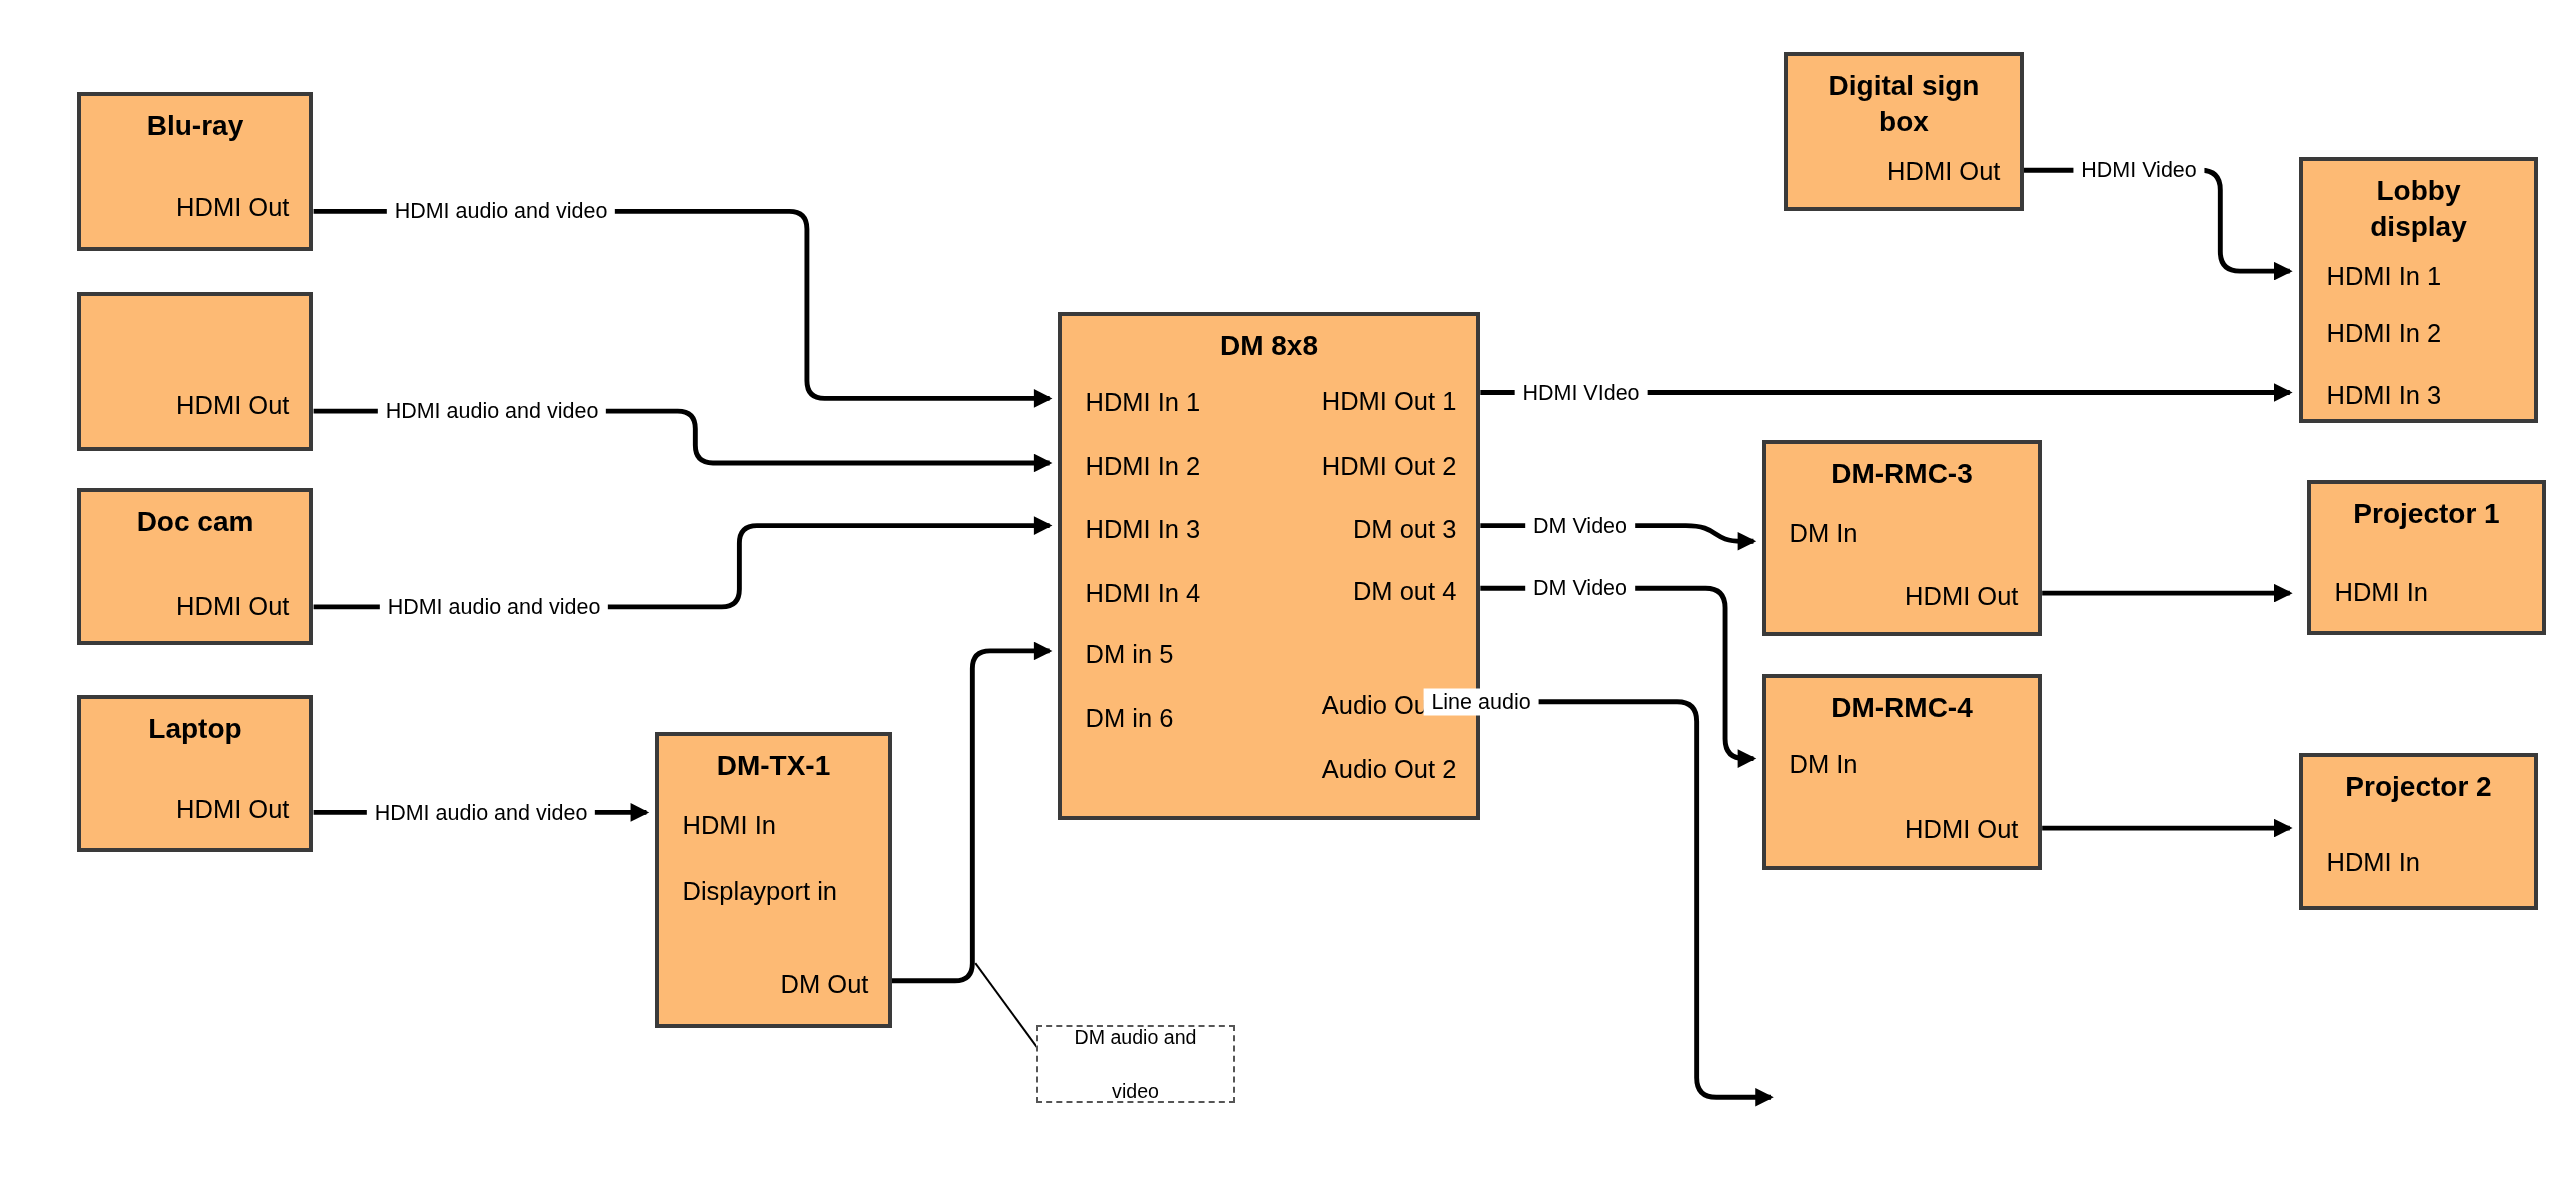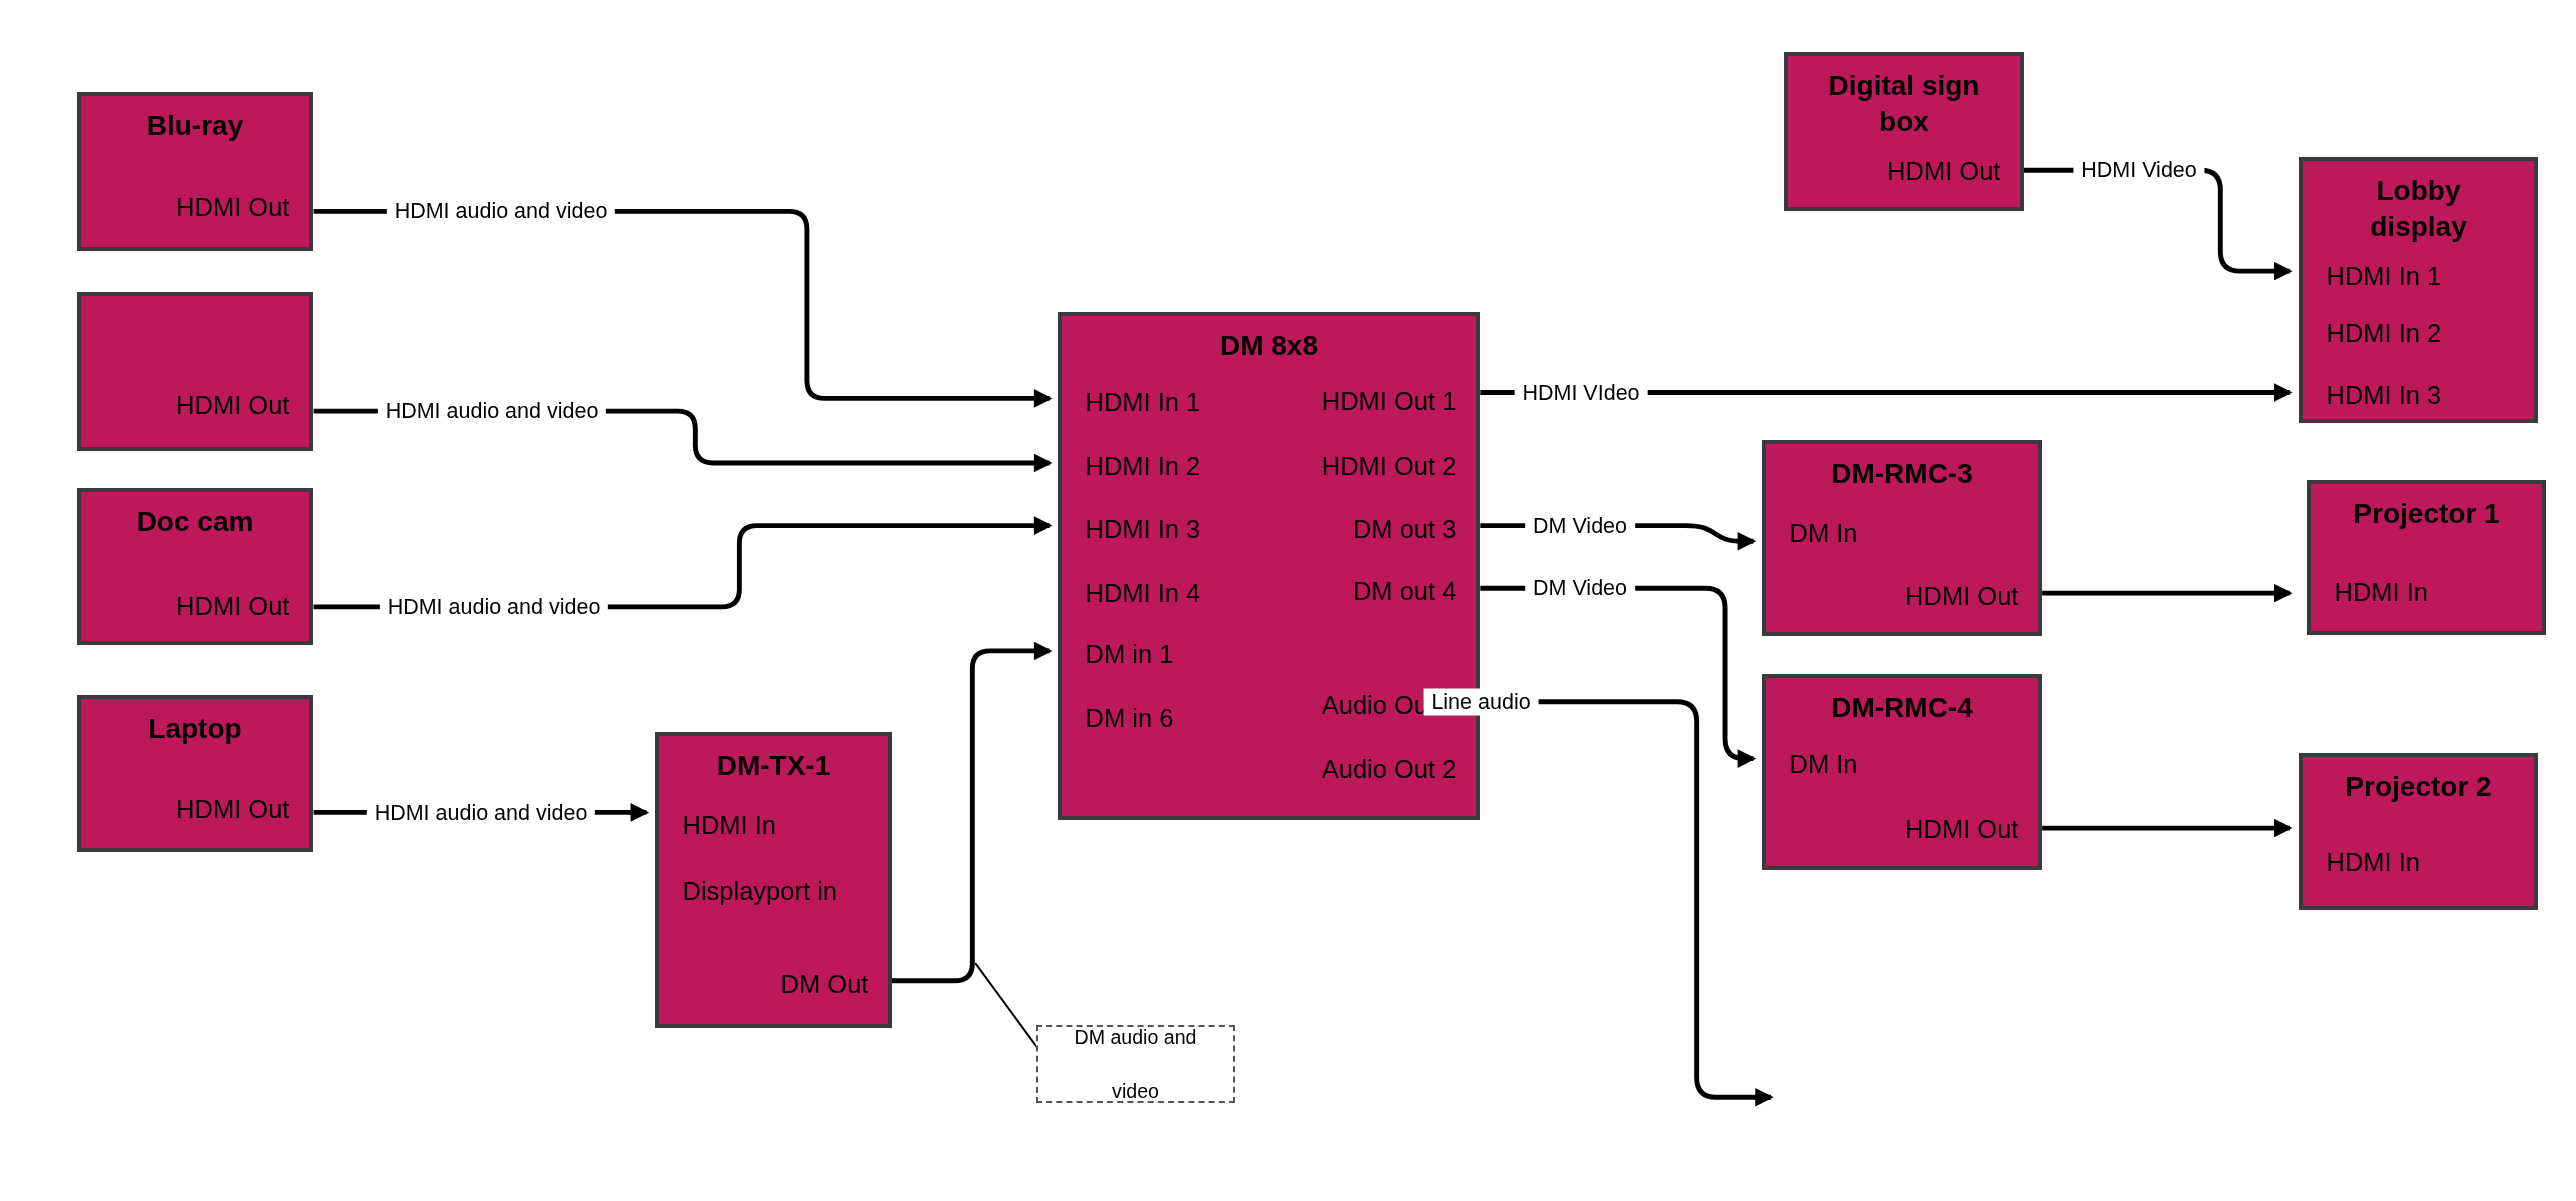--- a/index.html
+++ b/index.html
@@ -1,19 +1,19 @@
 <!DOCTYPE html>
 <html><head>
 <meta charset="utf-8">
 <style>
   html,body{margin:0;padding:0;background:#ffffff;}
   body{font-family:"Liberation Sans", sans-serif; color:#000;}
   #stage{position:relative; width:2576px; height:1201px; background:#fff; overflow:hidden;}
   #wires{position:absolute; left:0; top:0; z-index:1;}
-  .node{position:absolute; background:#be185d; border:4.9px solid #3a3a3a; box-sizing:border-box; z-index:2;}
+  .node{position:absolute; background:#fdba74; border:4.9px solid #3a3a3a; box-sizing:border-box; z-index:2;}
   .node .titlewrap{position:absolute; left:0; right:0; top:11.7px; text-align:center;}
   .node .title-line{font-weight:bold; font-size:28px; line-height:36px; white-space:nowrap;}
   .port{position:absolute; height:33px; line-height:33px; font-size:25.5px; white-space:nowrap;}
   .port.left{left:23.5px; text-align:left;}
   .port.right{right:19.6px; text-align:right;}
   .wire-label{position:absolute; transform:translate(-50%,-50%); background:#fff; padding:1px 7.8px;
               font-size:21.5px; white-space:nowrap; z-index:3;}
   .note{position:absolute; border:2px dashed #555; box-sizing:border-box; background:#fff;
         display:flex; flex-direction:column; align-items:center; justify-content:center; z-index:2;gap:28px;}
   .note .note-line{font-size:19.6px; line-height:26.4px; text-align:center;}
@@ -72,21 +72,21 @@
       <div class="port right" style="top: 232px;">DM Out</div>
     </div>
     <div class="node" style="left: 1058px; top: 312px; width: 422px; height: 508px; border-color: rgb(58, 58, 58);">
       <div class="titlewrap">
         <div class="title-line">DM 8x8</div>
       </div>
       <div class="port left" style="top: 70px;">HDMI In 1</div>
       <div class="port left" style="top: 134px;">HDMI In 2</div>
       <div class="port left" style="top: 197px;">HDMI In 3</div>
       <div class="port left" style="top: 261px;">HDMI In 4</div>
-      <div class="port left" style="top: 322px;">DM in 1</div>
+      <div class="port left" style="top: 322px;">DM in 5</div>
       <div class="port left" style="top: 386px;">DM in 6</div>
       <div class="port right" style="top: 69px;">HDMI Out 1</div>
       <div class="port right" style="top: 134px;">HDMI Out 2</div>
       <div class="port right" style="top: 197px;">DM out 3</div>
       <div class="port right" style="top: 259px;">DM out 4</div>
       <div class="port right" style="top: 373px;">Audio Out 1</div>
       <div class="port right" style="top: 437px;">Audio Out 2</div>
     </div>
     <div class="node" style="left: 1784px; top: 52px; width: 240px; height: 159px; border-color: rgb(58, 58, 58);">
       <div class="titlewrap">

